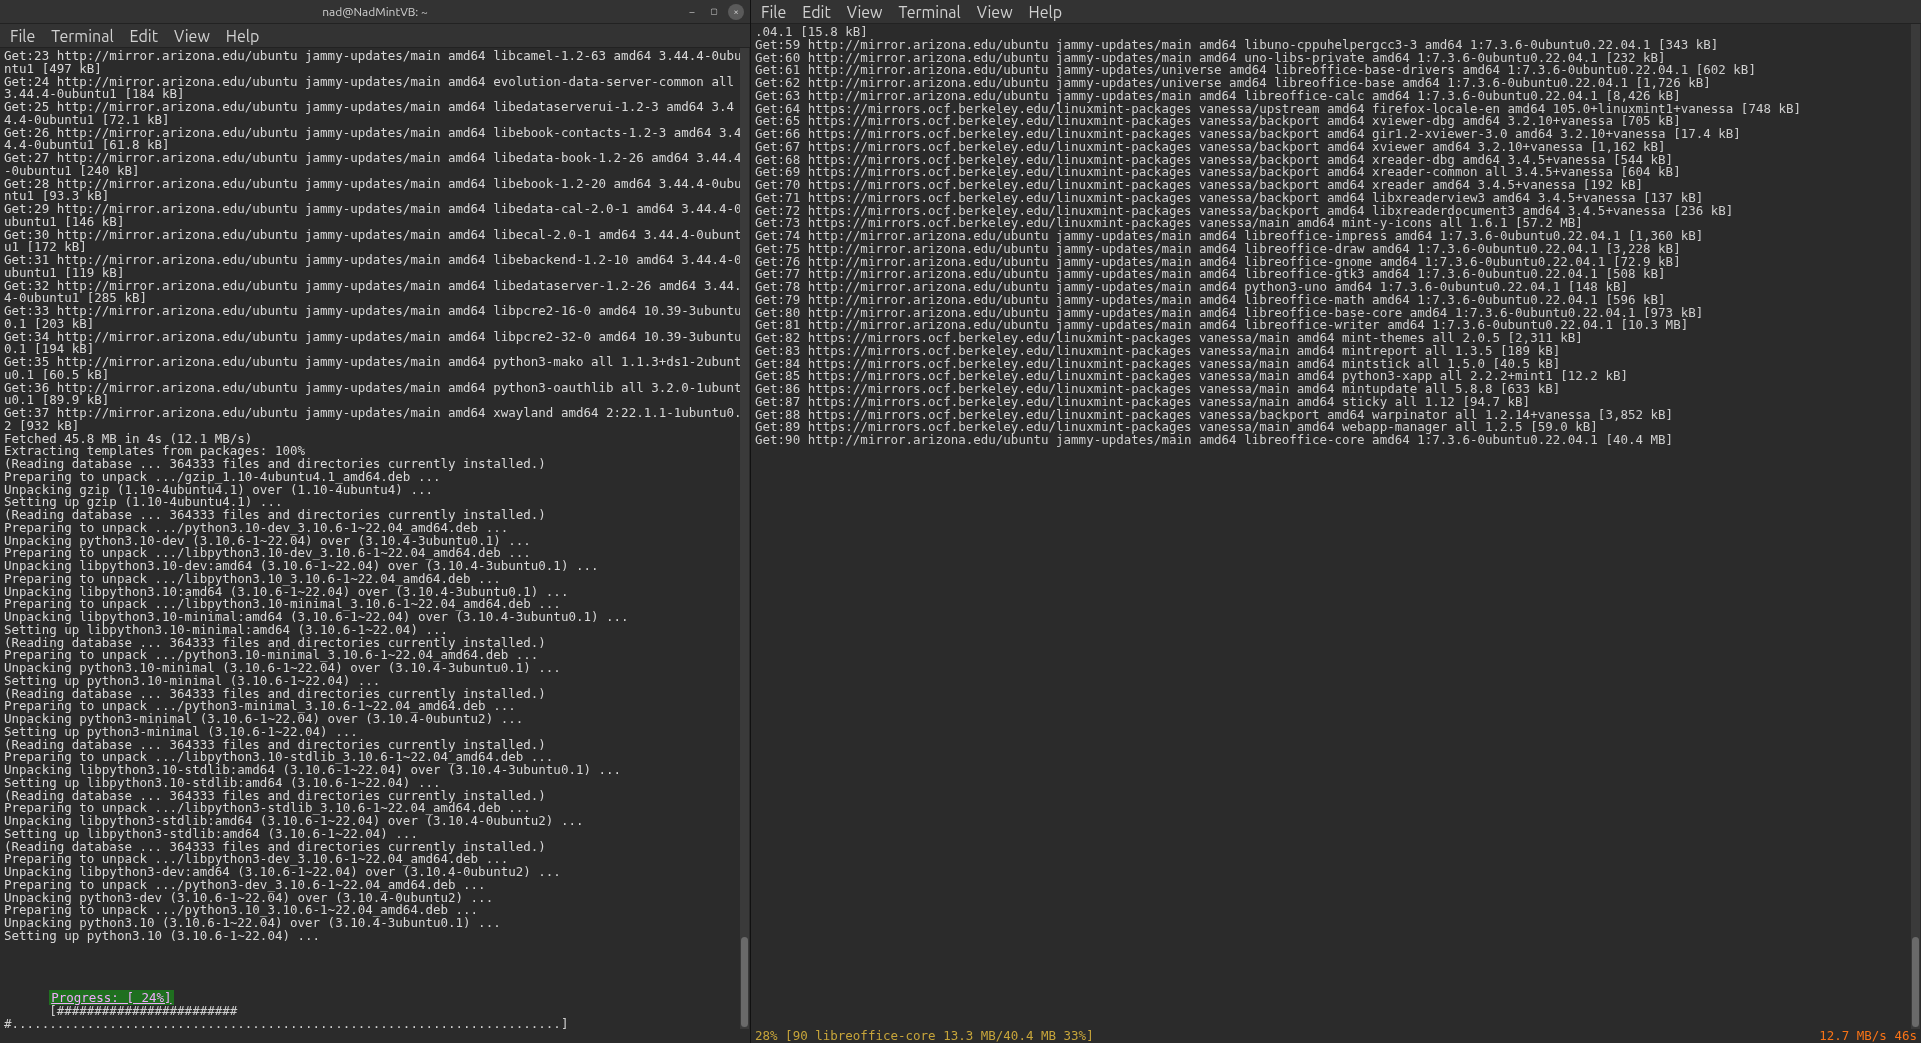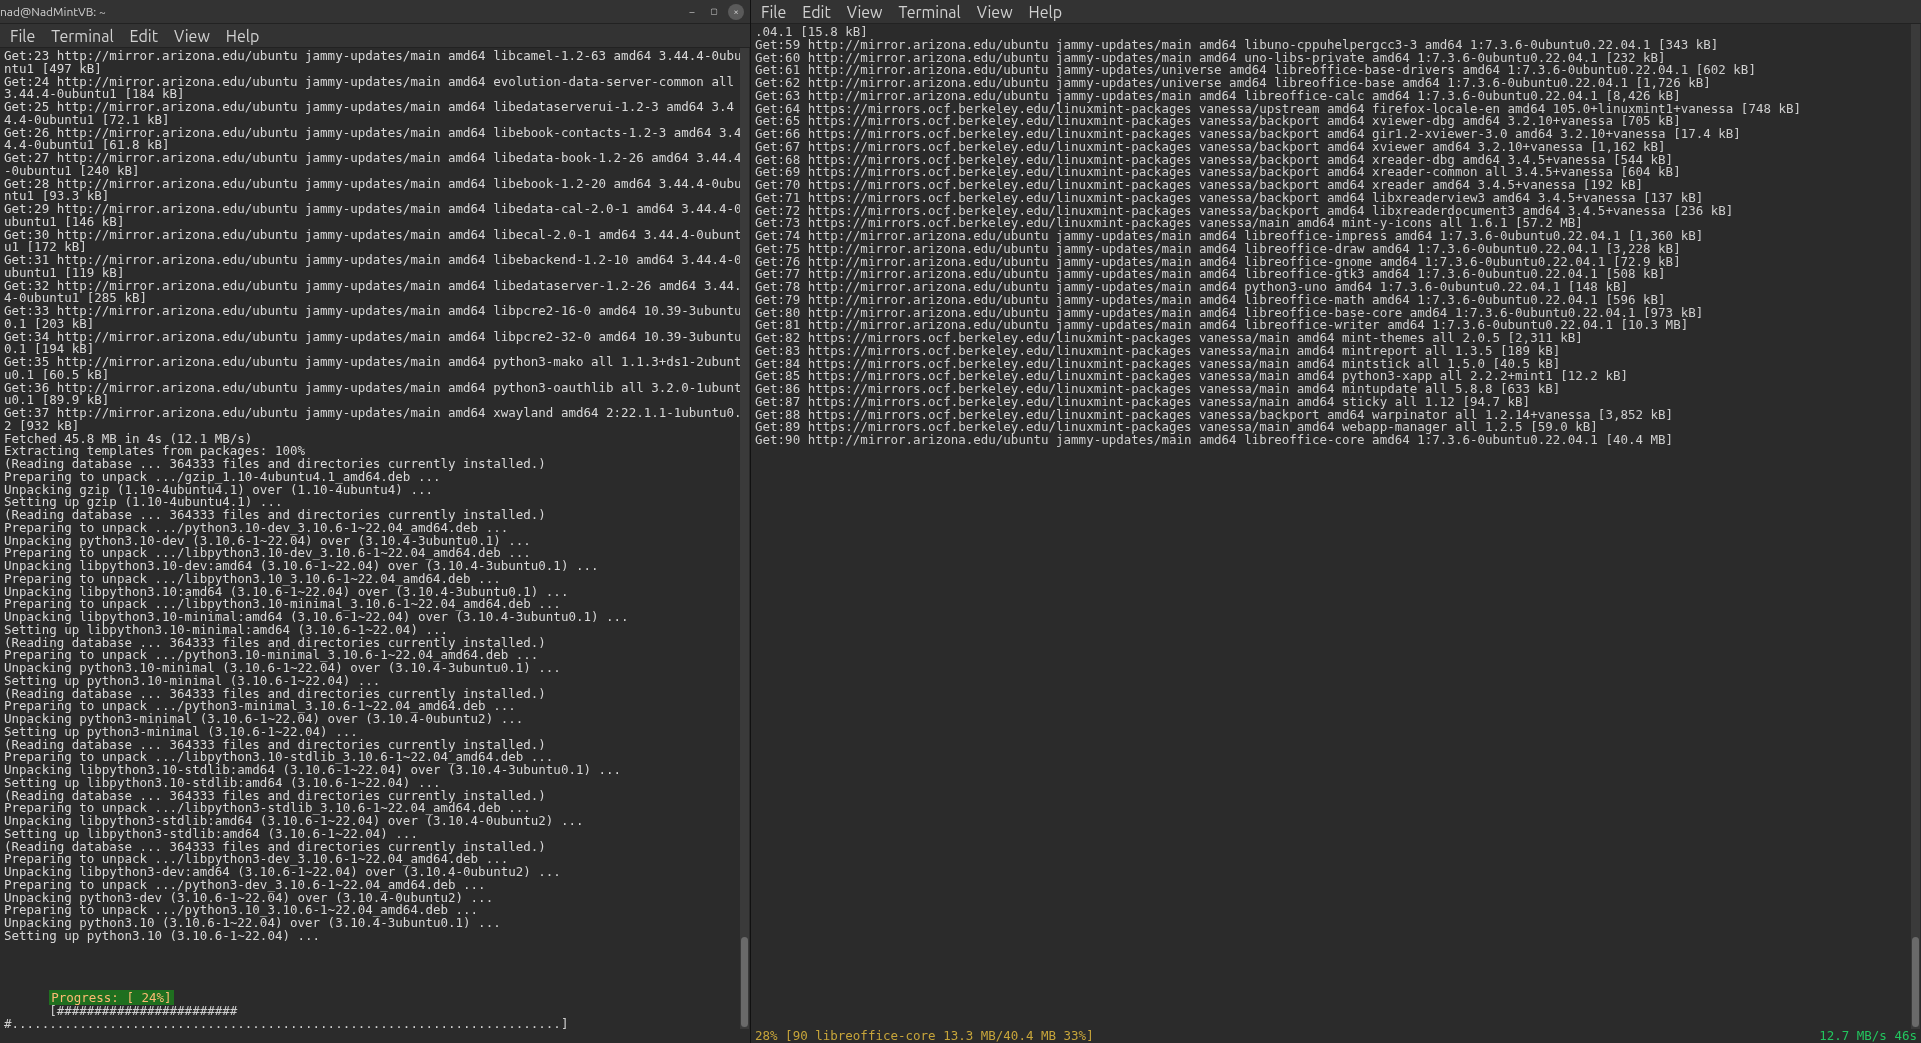--- a/index.html
+++ b/index.html
@@ -14,20 +14,21 @@
 }
 .pane { display: flex; flex-direction: column; height: 100%; }
 .pane-left { width: 750px; background: #2b2b2b; }
 .pane-right { flex: 1; background: #2b2b2b; border-left: 1px solid #111; }
 
 
 .titlebar {
   height: 24px;
   display: flex;
   align-items: center;
+  justify-content: center;
   position: relative;
   background: #333333;
   color: #d0d0d0;
   font-family: "Ubuntu", "Cantarell", sans-serif;
   font-size: 12px;
   border-bottom: 1px solid #222;
 }
 .titlebar .controls-left,
 .titlebar .controls-right {
   position: absolute;
@@ -81,32 +82,32 @@
   position: relative;
 }
 .pane-left .termbody { color: #d8d8d8; }
 
 
 .progress-line-left {
   position: absolute;
   bottom: 0; left: 4px; right: 4px;
   font-family: inherit;
 }
-.progress-line-left .pct { background: #1f6f1f; color: #fdba74; padding: 0 2px; }
+.progress-line-left .pct { background: #1f6f1f; color: #f0abfc; padding: 0 2px; text-decoration: underline; }
 .progress-line-left .bar { color: #cfcfcf; }
 
 .status-right {
   position: absolute;
   bottom: 0; left: 4px; right: 4px;
   display: flex;
   justify-content: space-between;
   color: #c7a53a;
   gap: 38px;
 }
-.status-right .rate { color: #22c55e; margin-left: 44px; }
+.status-right .rate { color: #f97316; margin-left: 44px; }
 
 .scrollbar-stub {
   position: absolute;
   right: 1px; top: 0; bottom: 14px; width: 9px;
   background: #3a3a3a;
 }
 .scrollbar-stub .thumb {
   position: absolute; left:1px; right:1px; bottom: 2px; height: 90px;
   background: #6a6a6a; border-radius: 4px;
 }

